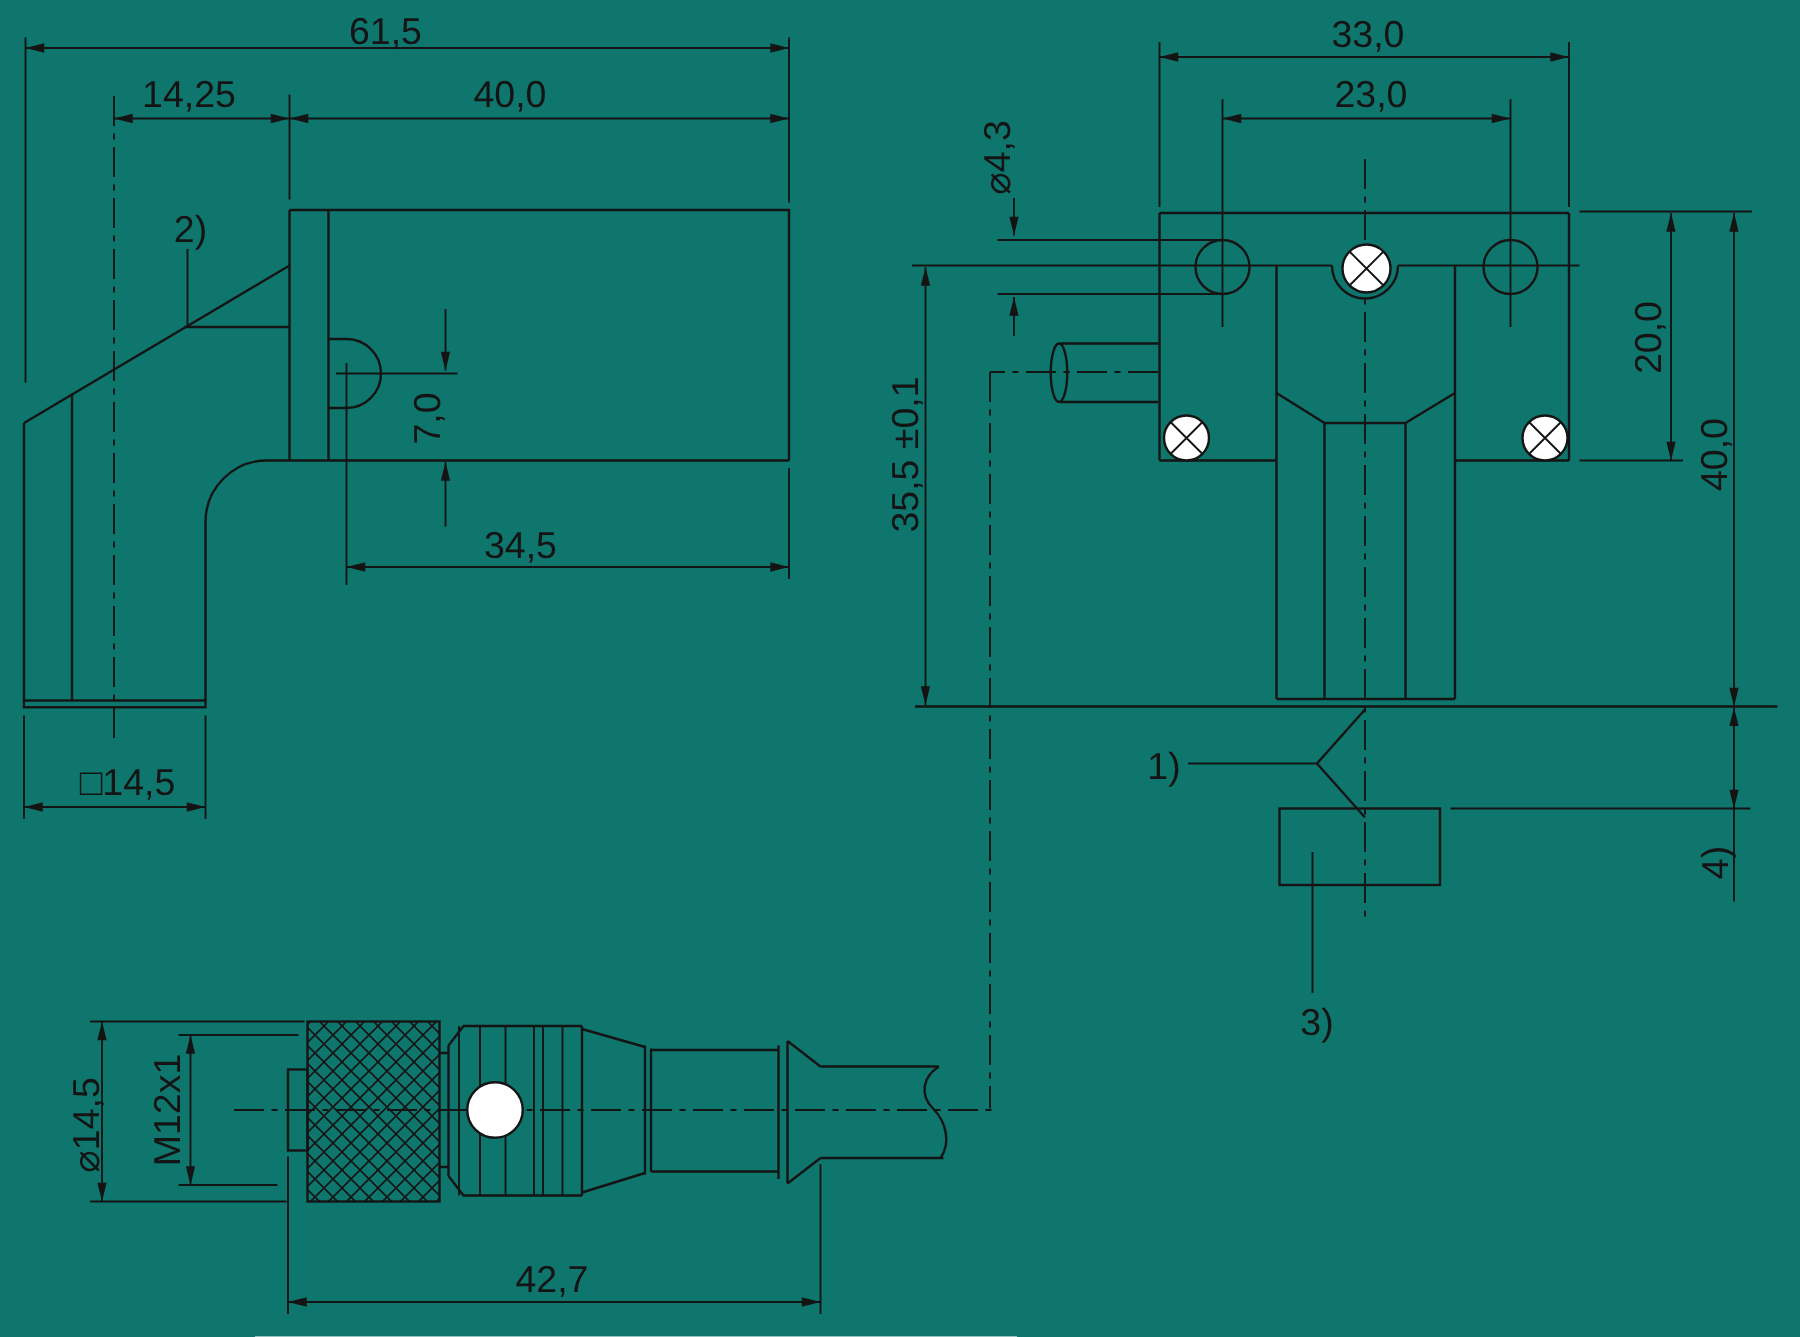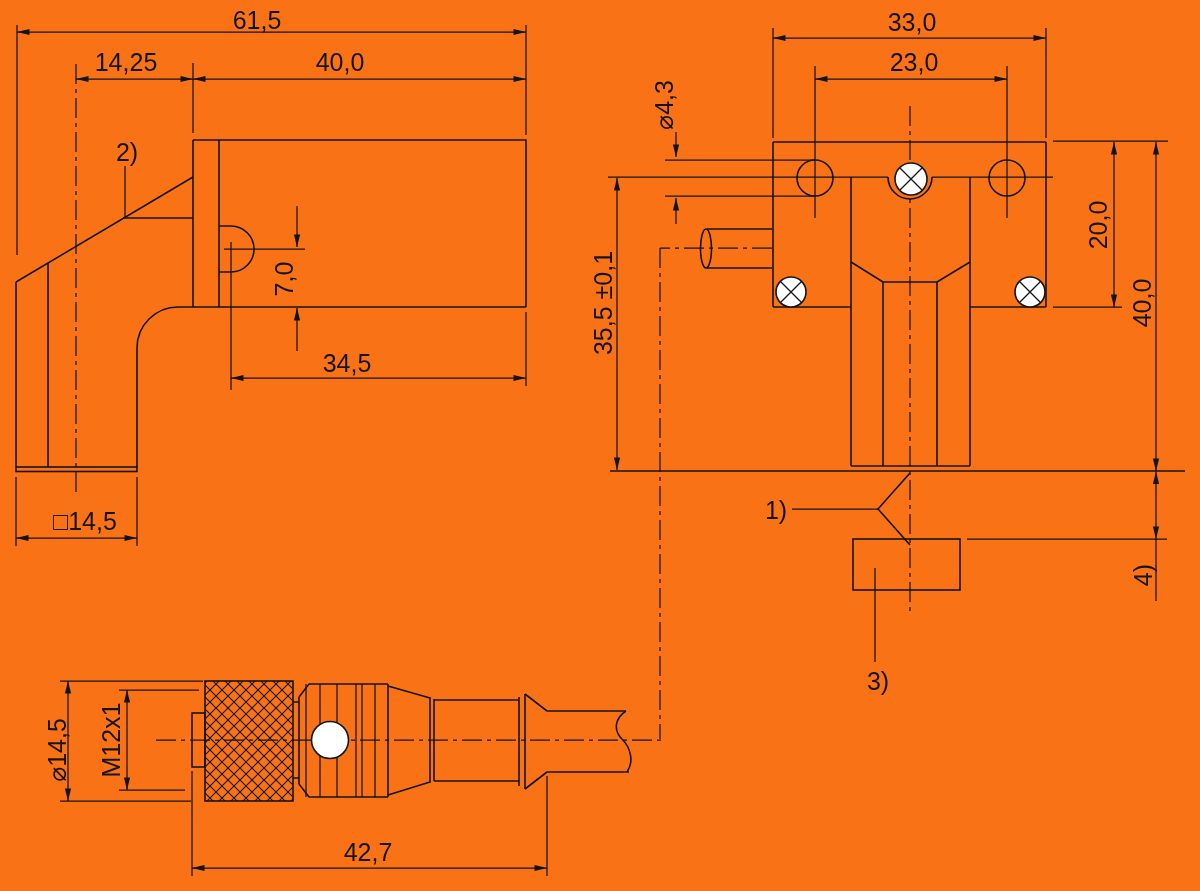--- a/index.html
+++ b/index.html
@@ -1,16 +1,16 @@
 <!DOCTYPE html>
 <html><head>
 <meta charset="utf-8">
 <style>
   html,body{margin:0;padding:0;background:#ffffff;}
-  .stage{width:1200px;height:891px;position:relative;background:#f97316;overflow:hidden;text-align:center;}
+  .stage{width:1200px;height:891px;position:relative;background:#0f766e;overflow:hidden;text-align:center;}
   svg{display:block;}
   .ln{fill:none;stroke:#141414;stroke-width:1.6;stroke-linejoin:miter;stroke-linecap:butt;}
   .thin{stroke-width:1.25;}
   .cl{fill:none;stroke:#141414;stroke-width:1.25;stroke-dasharray:20 5 4 5;}
   .dim{fill:none;stroke:#141414;stroke-width:1.25;marker-start:url(#arr);marker-end:url(#arr);}
   .dime{fill:none;stroke:#141414;stroke-width:1.25;marker-end:url(#arr);}
   .dt{font-family:"Liberation Sans","DejaVu Sans",sans-serif;font-size:25px;fill:#141414;text-anchor:middle;}
   .whitefill{fill:#ffffff;stroke:#141414;stroke-width:1.6;}
 </style>
 </head>

